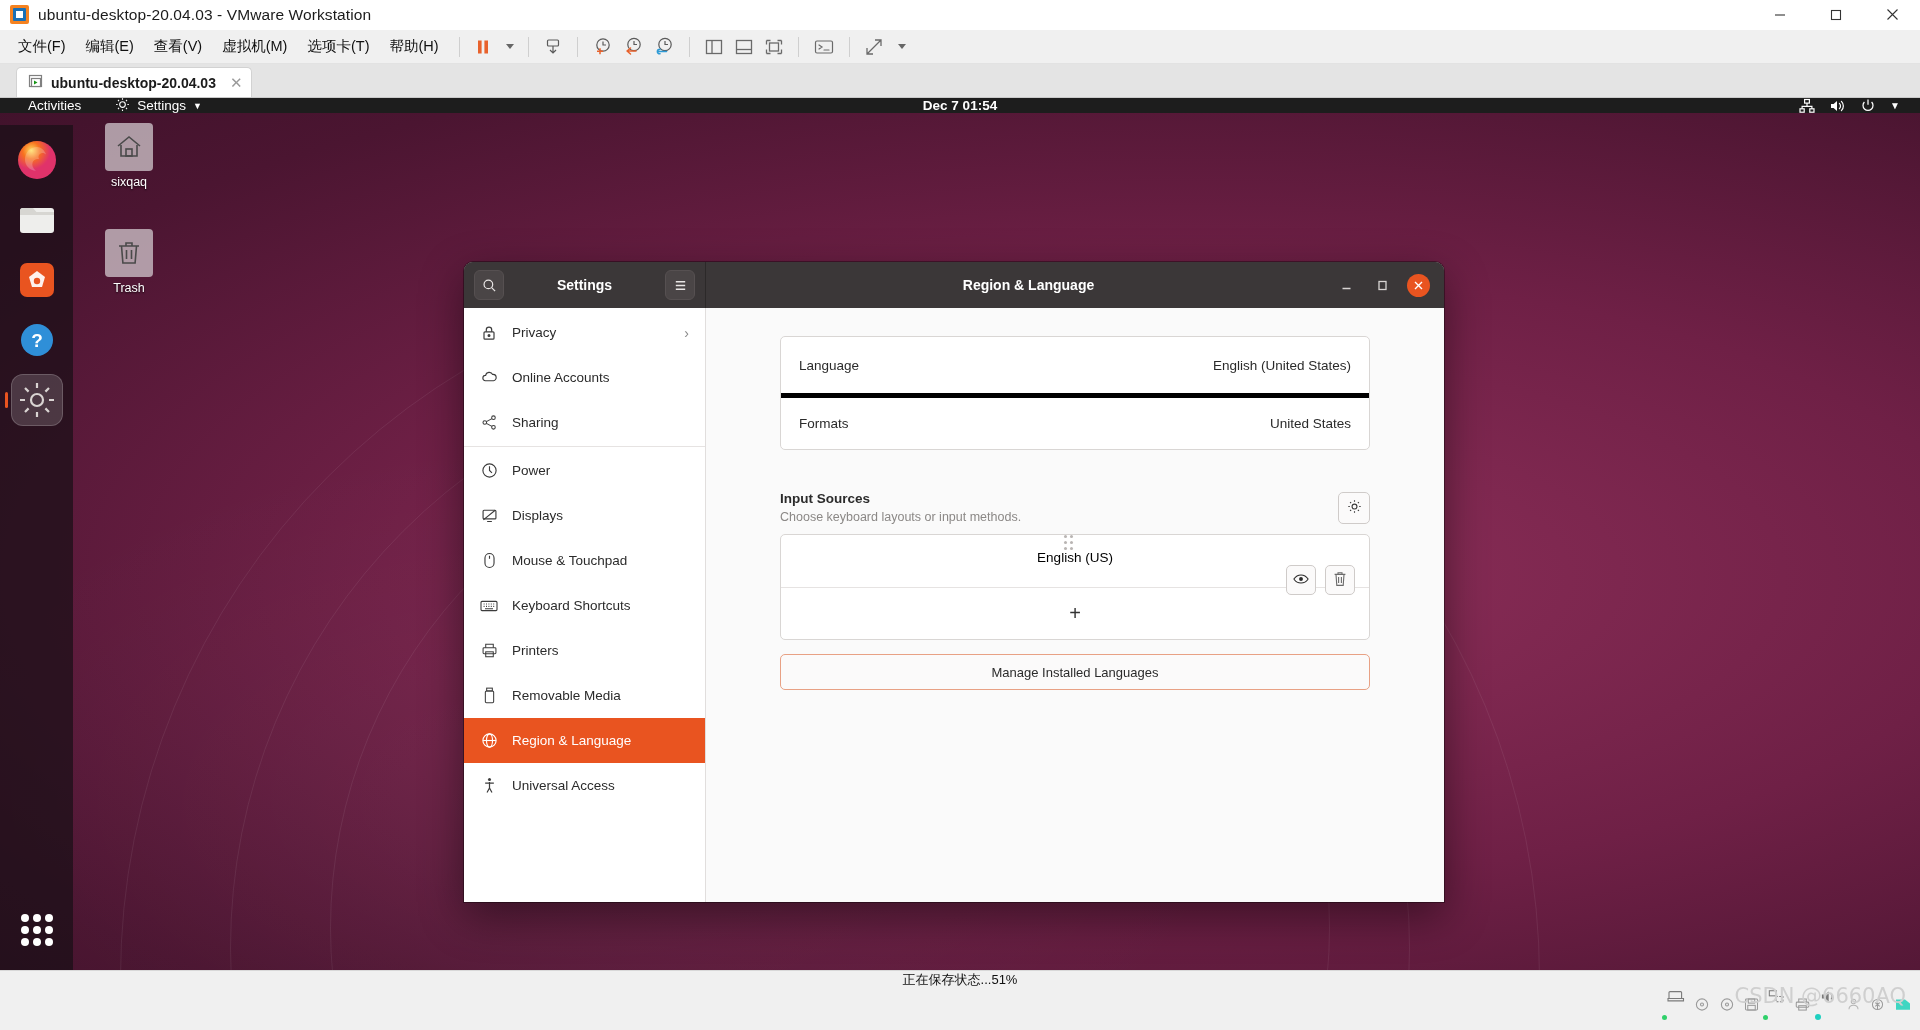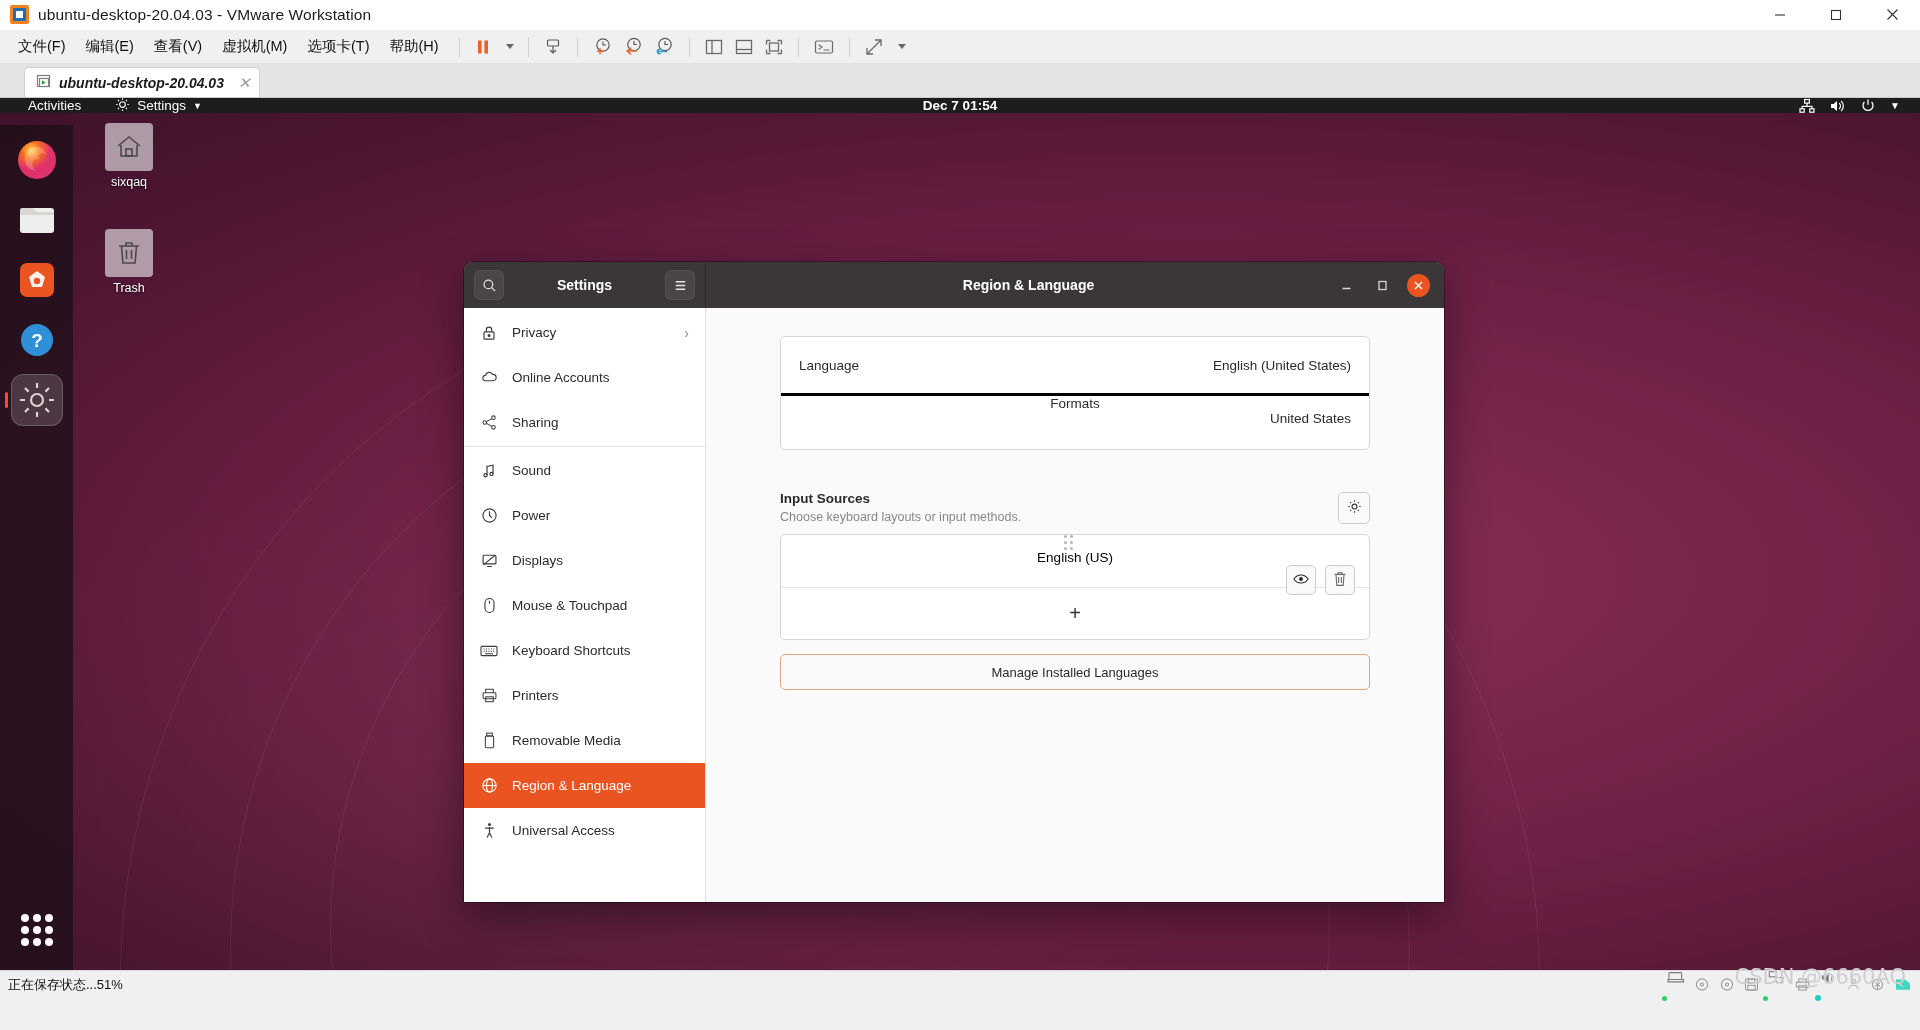--- a/index.html
+++ b/index.html
@@ -42,23 +42,22 @@
     font-size: 14.5px; color: #111; padding: 4px 9px; margin-right: 2px;
     white-space: nowrap;
   }
   .vm-sep { width:1px; height:20px; background:#cfcfcf; margin:0 9px; }
   .vm-tool { display:flex; align-items:center; justify-content:center; height:28px; padding:0 5px;}
   .vm-caret { width:0;height:0;border-left:4px solid transparent;border-right:4px solid transparent;border-top:5px solid #666; margin-left:4px;}
 
   
   .vm-tabstrip {
     height: 34px; background: #e4e4e4;
-    display: flex; align-items: flex-end; padding-left: 24px;
+    display: flex; align-items: flex-end; padding-left: 16px;
     border-bottom: 1px solid #c9c9c9;
-    font-style: italic;
   }
   .vm-tab {
     height: 30px; background: #ffffff; border-radius: 5px 5px 0 0;
     display: flex; align-items: center; padding: 0 8px 0 11px;
     border: 1px solid #d2d2d2; border-bottom: none;
     min-width: 215px;
   }
   .vm-tab-label { font-size: 14px; color: #1b1b1b; margin-left: 7px; font-weight: bold;}
   .vm-tab-close { margin-left: auto; color: #9a9a9a; font-size: 15px; padding-left: 14px;}
 
@@ -164,21 +163,21 @@
 
   .content { flex:1; background:#fafafa; overflow:hidden; padding:28px 0 0 0; }
   .content-inner { width:590px; margin:0 auto; }
 
   .card {
     background:#ffffff; border:1px solid #d9d6d4; border-radius:5px; overflow:hidden;
   }
   .row {
     height:56px; display:flex; align-items:center; padding:0 18px; font-size:13.5px; color:#2b2b2b;
   }
-  .row + .row { border-top:3px solid #000000;flex-direction:column; }
+  .row + .row { border-top:5px solid #000000; }
   .row .val { margin-left:auto; color:#2b2b2b; }
 
   .section-head { display:flex; align-items:flex-end; margin:41px 0 10px 0; }
   .section-title { font-size:13.5px; font-weight:bold; color:#2b2b2b; }
   .section-sub { font-size:12.5px; color:#8b8886; margin-top:4px; }
   .gear-btn {
     margin-left:auto; width:32px;height:32px;border:1px solid #cfcbc9;border-radius:5px;
     background:#fbfafa; display:flex;align-items:center;justify-content:center; color:#3c3c3c;
   }
 
@@ -194,21 +193,21 @@
   .manage-btn {
     margin-top:14px; height:36px; width:100%;
     border:1px solid #e8a184; border-radius:5px; background:#fbfafa;
     display:flex; align-items:center; justify-content:center;
     font-size:13px; color:#2b2b2b;
   }
 
   
   .vm-status {
     height:28px; background:#f0f0f0; display:flex; align-items:center;
-    padding:0 8px; font-size:13px; color:#111; border-top:1px solid #d8d8d8;
+    padding:0 8px; font-size:13px; color:#111; border-top:1px solid #d8d8d8;flex-direction:column;
   }
   .vm-status-right { margin-left:auto; display:flex; align-items:center; gap:9px; position:relative;}
   .vm-status-right svg { display:block; }
   .watermark {
     position:absolute; right:6px; top:-5px; font-size:21px; color:#cfcfcf;
     font-family:"DejaVu Sans", sans-serif; white-space:nowrap; pointer-events:none;
   }
 </style>
 </head>
 <body>
@@ -535,30 +534,20 @@
                 <circle cx="4" cy="9" r="1.9"></circle>
                 <circle cx="13.2" cy="14.1" r="1.9"></circle>
               <path d="M5.7 8.1l5.9-3.2M5.7 9.9l5.9 3.2"></path>
             </svg>
           </span>
           <span>Sharing</span>
         </div>
 
         <div class="side-divider"></div>
 
-        <div class="side-item">
-          <span class="ic">
-            <svg width="16" height="16" viewBox="0 0 16 16" fill="none" stroke="#3c3c3c" stroke-width="1.2">
-              <path d="M6 12.2V3.4l6-1.2v8.6"></path>
-                <circle cx="4.5" cy="12.3" r="1.6"></circle>
-                <circle cx="10.5" cy="10.9" r="1.6"></circle>
-            </svg>
-          </span>
-          <span>Sound</span>
-        </div>
 
         <div class="side-item">
           <span class="ic">
             <svg width="17" height="17" viewBox="0 0 18 18" fill="none" stroke="#3c3c3c" stroke-width="1.2">
               <circle cx="9" cy="9" r="7"></circle>
                 <path d="M9 4.6V9l2.6 2.6"></path>
             </svg>
           </span>
           <span>Power</span>
         </div>

